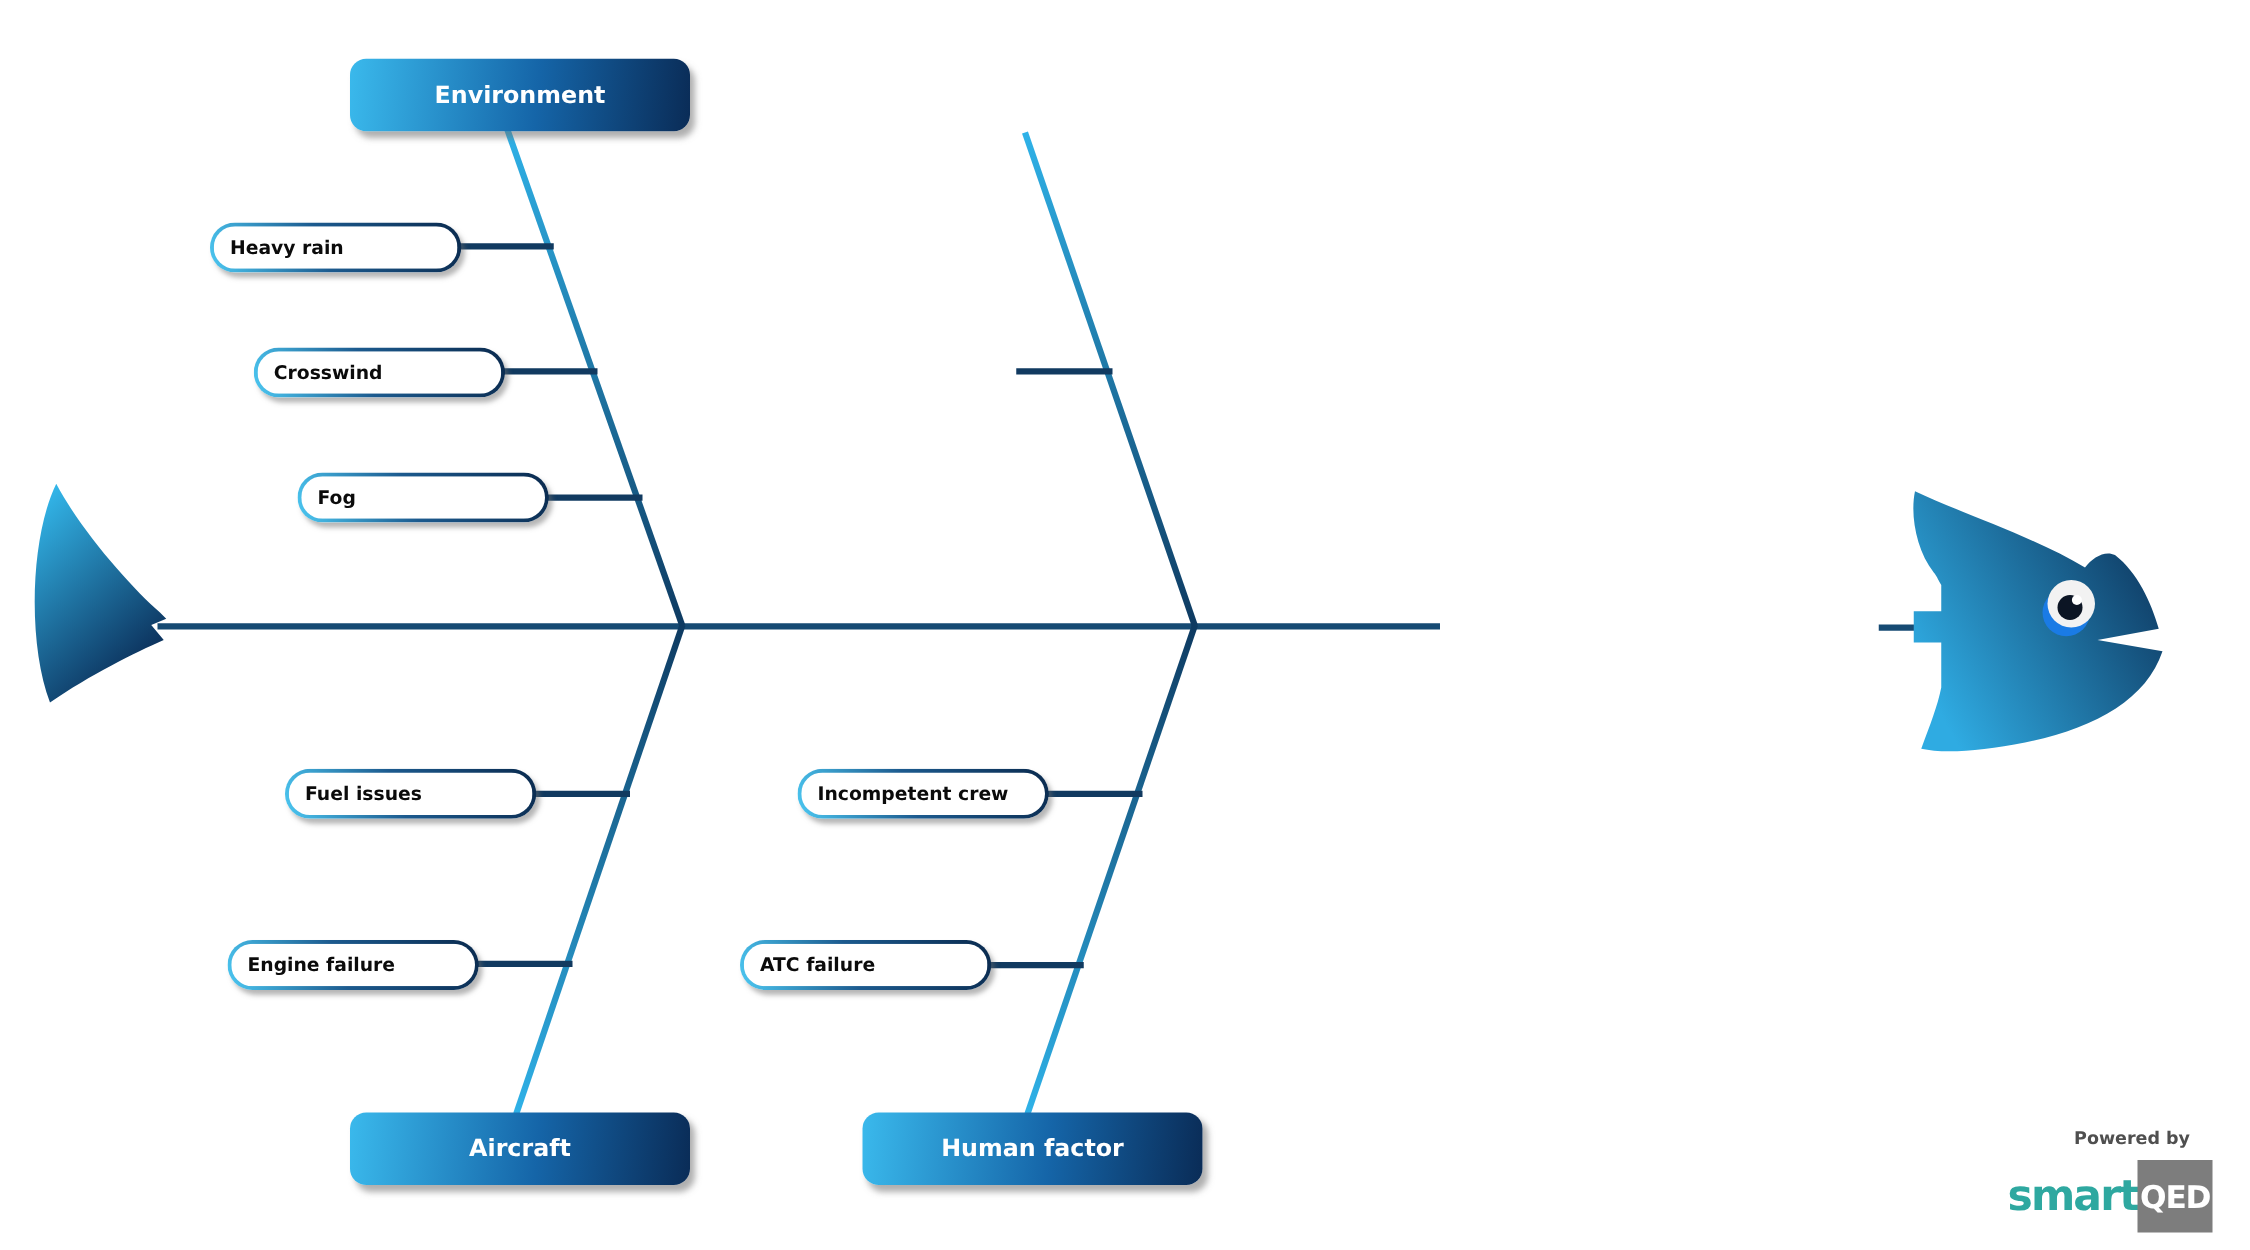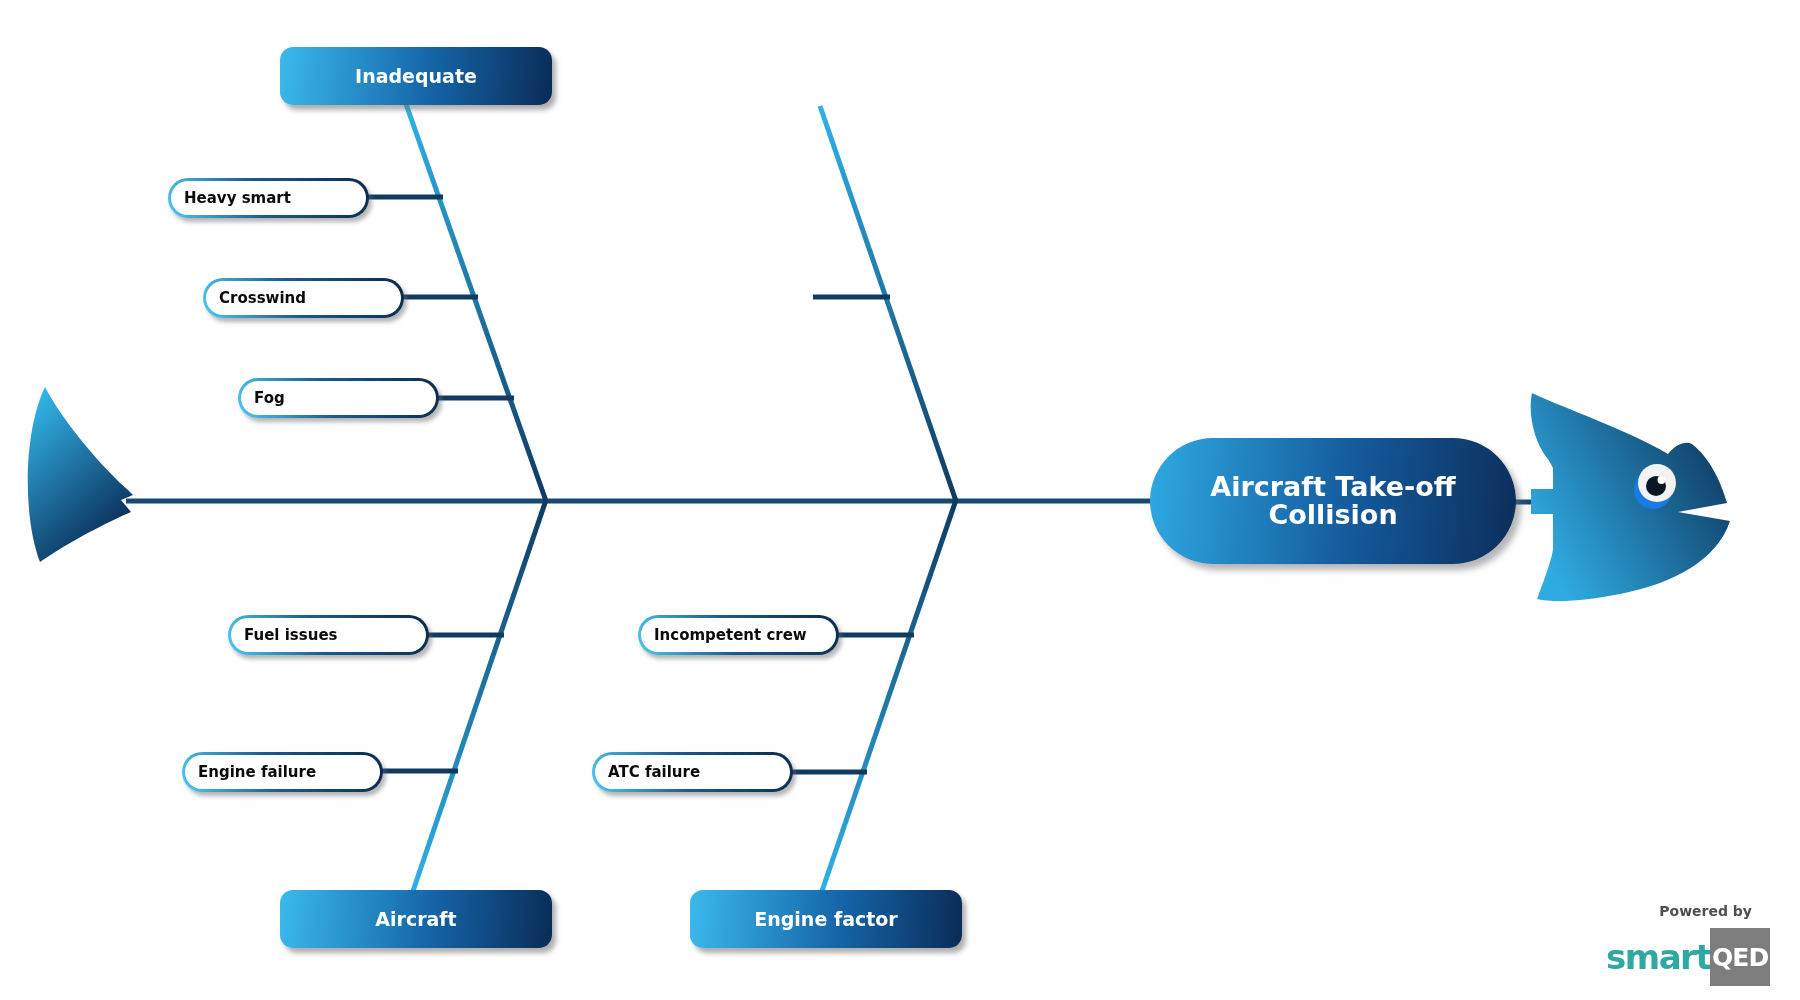--- a/index.html
+++ b/index.html
@@ -117,54 +117,51 @@
                C 1550,463 1549,460 1547,458
                C 1533,440 1528,412 1532,393 Z"></path>
       <circle cx="1653" cy="490" r="19" fill="#1a7be5"></circle>
       <circle cx="1657" cy="483" r="19" fill="#f2f2f2"></circle>
       <circle cx="1656" cy="486" r="10" fill="#0c1524"></circle>
       <circle cx="1661.5" cy="480" r="4" fill="#ffffff"></circle>
     </g>
   </svg>
 
   <div class="cat" style="left:280px;top:47px;">
-    <span>Inadequate</span>
+    <span>Environment</span>
   </div>
   <div class="cat" style="left:280px;top:890px;">
     <span>Aircraft</span>
   </div>
   <div class="cat" style="left:690px;top:890px;">
-    <span>Engine factor</span>
+    <span>Human factor</span>
   </div>
 
   <div class="cause" style="left:168px;top:178px;">
-    <span>Heavy smart</span>
+    <span>Heavy rain</span>
   </div>
   <div class="cause" style="left:203px;top:278px;">
     <span>Crosswind</span>
   </div>
   <div class="cause" style="left:238px;top:378px;">
     <span>Fog</span>
   </div>
   <div class="cause" style="left:228px;top:615px;">
     <span>Fuel issues</span>
   </div>
   <div class="cause" style="left:182px;top:752px;">
     <span>Engine failure</span>
   </div>
   <div class="cause" style="left:638px;top:615px;">
     <span>Incompetent crew</span>
   </div>
   <div class="cause" style="left:592px;top:752px;">
     <span>ATC failure</span>
   </div>
 
-  <div class="problem">
-    <span>Aircraft Take-off Collision</span>
-  </div>
 
   <div class="powered">Powered by</div>
   <div class="logo">
     <span class="brand-smart">smart</span>
     <span class="brand-qed">QED</span>
   </div>
 
 </div>
 
 </body></html>

